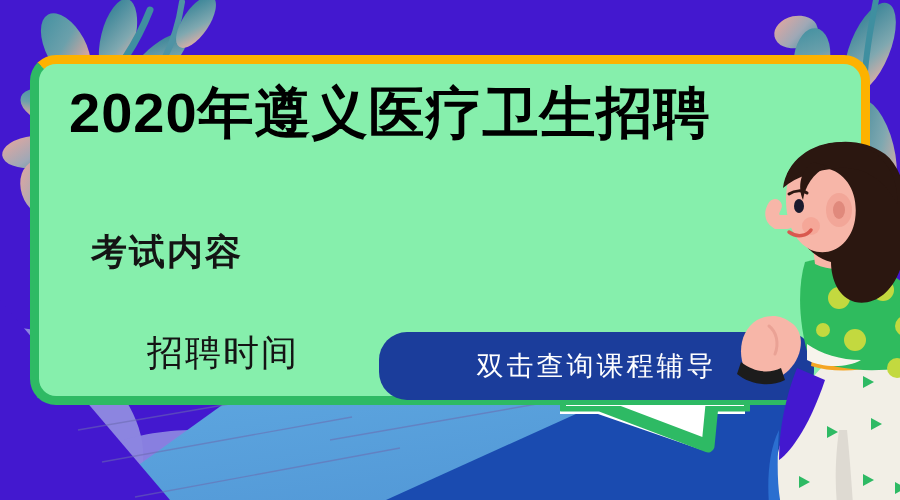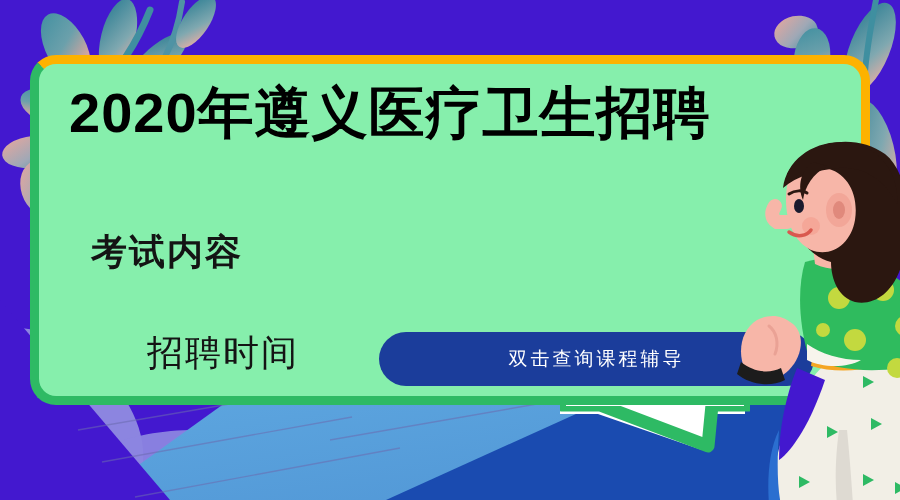--- a/index.html
+++ b/index.html
@@ -63,27 +63,27 @@
     left:108px; top:265px;
     font-size:36px;
     font-weight:normal;
     color:#141414;
     letter-spacing:2px;
     white-space:nowrap;
   }
   .cta {
     position:absolute;
     left:340px; top:268px;
-    width:435px; height:54px;
+    width:435px; height:68px;
     background:#1b3d9b;
     border-radius:28px;
     border:none;
     color:#ffffff;
     font-family:"Liberation Sans","DejaVu Sans",sans-serif;
-    font-size:19px;
+    font-size:27px;
     letter-spacing:3px;
     cursor:pointer;
     display:flex; align-items:center; justify-content:center;
   }
 
   
   .character { position:absolute; left:735px; top:130px; width:175px; height:375px; }
 </style>
 </head>
 <body>

